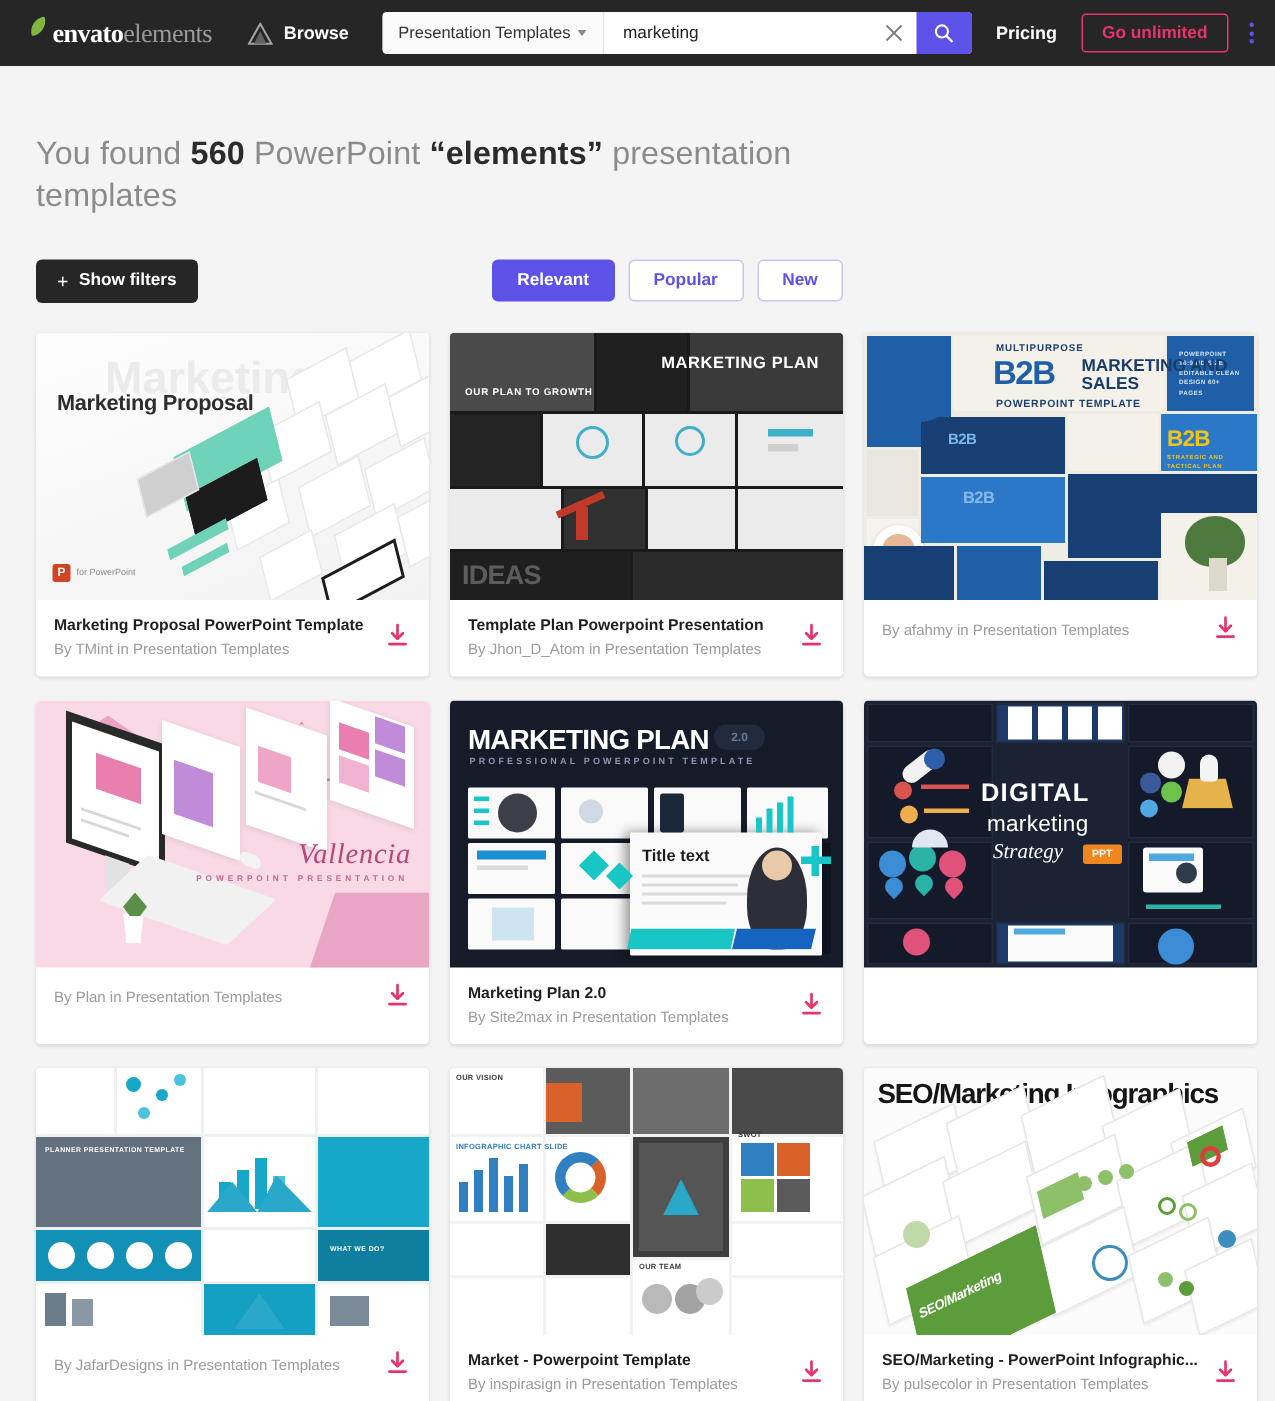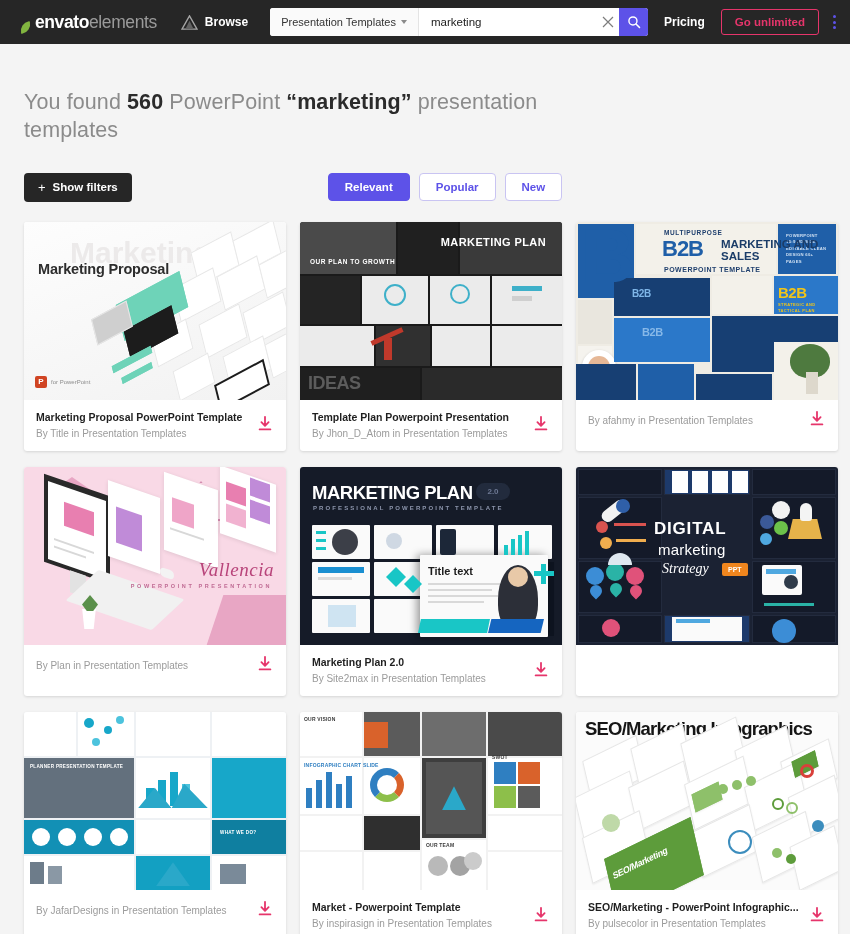--- a/index.html
+++ b/index.html
@@ -12,21 +12,21 @@
 
   
   .header {
     height: 44px;
     background: #262626;
     display: flex;
     align-items: center;
     padding: 0 12px;
     gap: 0;
   }
-  .logo-wrap { display: flex; align-items: flex-end; gap: 4px; padding: 0 6px 0 8px; }
+  .logo-wrap { display: flex; align-items: flex-start; gap: 4px; padding: 0 6px 0 8px; font-family: Liberation Serif, serif; }
   .leaf {
     width: 11px; height: 11px;
     background: #82b540;
     border-radius: 11px 1px 11px 1px;
     transform: rotate(-12deg);
     flex: none;
   }
   .logo-text { font-size: 17.5px; letter-spacing: -0.4px; white-space: nowrap; }
   .logo-text .a { color: #ffffff; font-weight: bold; }
   .logo-text .b { color: #9a9a9a; font-weight: normal; }
@@ -345,21 +345,21 @@
   <button class="go-unlimited">Go unlimited</button>
 
   <div class="kebab">
     <i></i>
       <i></i>
       <i></i>
   </div>
 </div>
 
 <div class="hero">
-  <h1><span>You found </span><b>560</b><span> PowerPoint </span><b>“marketing”</b><span> presentation templates</span></h1>
+  <h1><span>You found </span><b>560</b><span> PowerPoint </span><b>“elements”</b><span> presentation templates</span></h1>
 </div>
 
 <div class="filterbar">
   <button class="show-filters">
     <span class="plus">+</span>
     <span>Show filters</span>
   </button>
   <div class="sorts">
     <button class="sort-pill active">Relevant</button>
     <button class="sort-pill">Popular</button>
@@ -393,21 +393,21 @@
       <div class="iso-sheet" style="left:190px;top:150px;width:56px;height:26px;border:2px solid #1c1c1c;"></div>
       <div class="hd">Marketing Proposal</div>
       <div class="ppt">
         <span class="ppt-sq">P</span>
         <span class="ppt-tx">for PowerPoint</span>
       </div>
     </div>
     <div class="meta">
       <div class="meta-text">
         <div class="title">Marketing Proposal PowerPoint Template</div>
-        <div class="author">By Title in Presentation Templates</div>
+        <div class="author">By TMint in Presentation Templates</div>
       </div>
       <svg class="dl" viewBox="0 0 20 20">
         <path d="M10 2 V11 M6 8 L10 12 L14 8" stroke="#e6356b" stroke-width="2" fill="none" stroke-linecap="round" stroke-linejoin="round"></path>
         <path d="M4 16 H16" stroke="#e6356b" stroke-width="2" stroke-linecap="round"></path>
       </svg>
     </div>
   </div>
 
   <div class="card">
     <div class="thumb t2">

